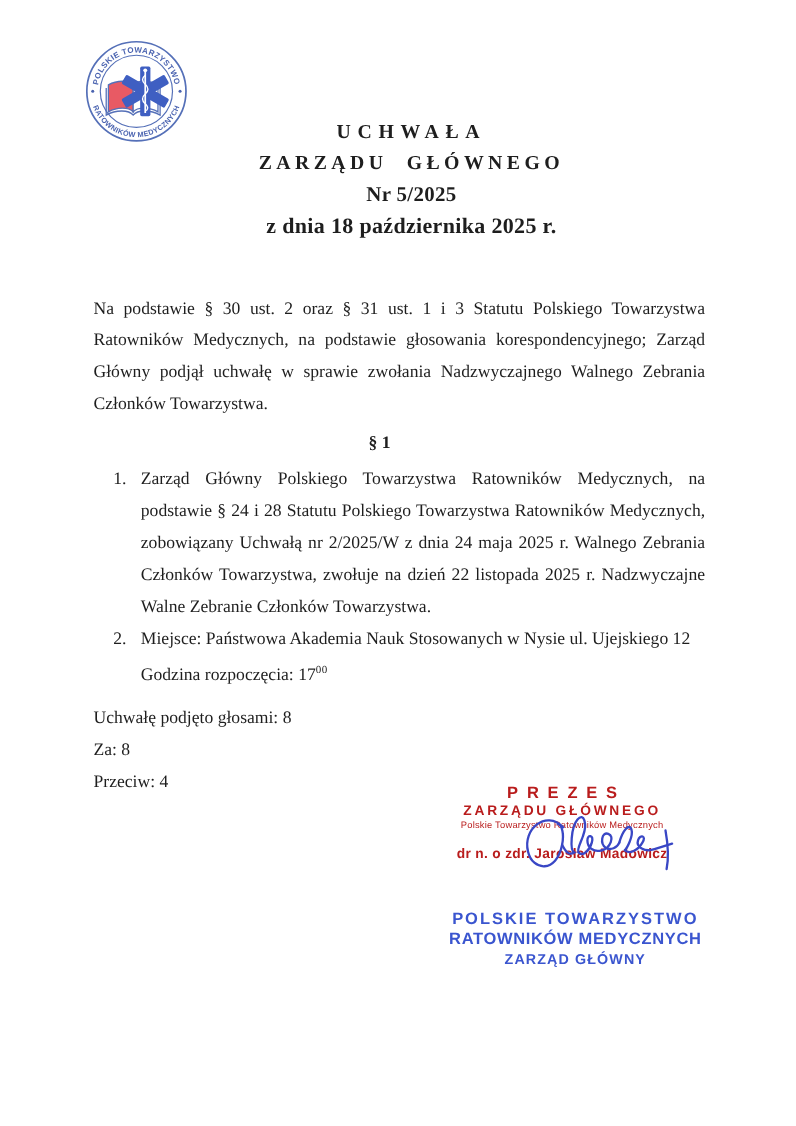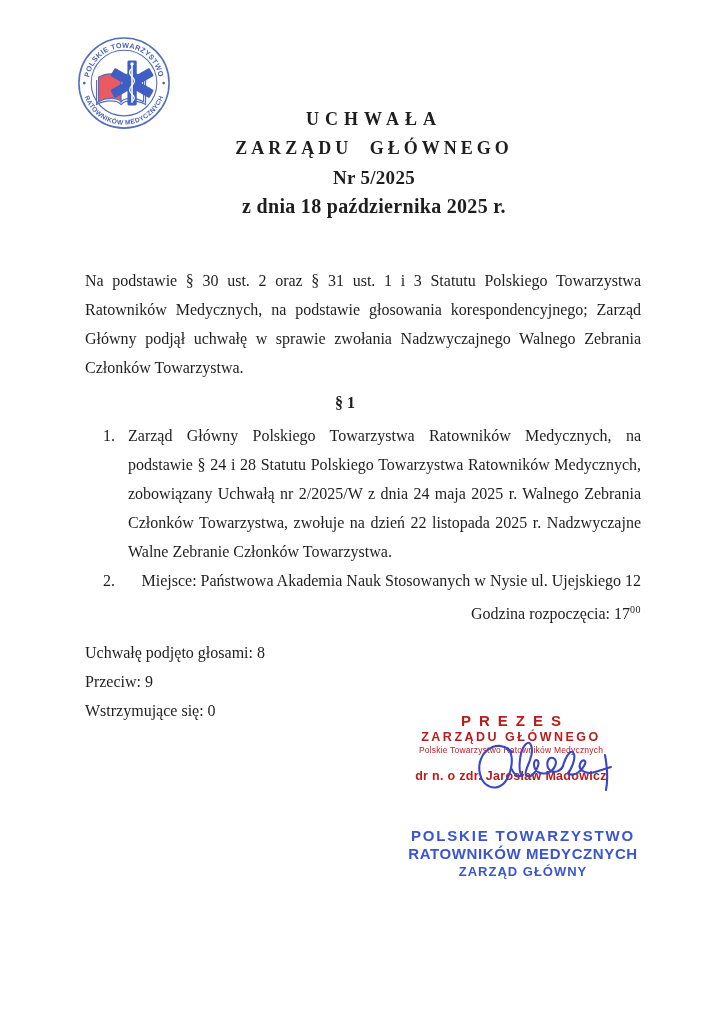--- a/index.html
+++ b/index.html
@@ -36,21 +36,21 @@
 
   
   .section-head {
     position: absolute; top: 394px; left: 85px; width: 520px;
     text-align: center; font-weight: bold; font-size: 16px;
   }
   .list { position: absolute; top: 421px; left: 85px; width: 556px; font-size: 16px; line-height: 29px; }
   .list-item { display: flex; }
   .list-num { flex: none; width: 43px; padding-left: 18px; }
   .list-text { flex: 1; text-align: justify; }
-  .list-text-plain { flex: 1; text-align: right; }
+  .list-text-plain { flex: 1; }
   sup.hour { font-size: 10px; vertical-align: super; letter-spacing: 0.5px; }
 
   
   .voting {
     position: absolute; top: 638px; left: 85px;
     font-size: 16px; line-height: 29px;
   }
 
   
   .stamp-prezes {
@@ -136,22 +136,22 @@
       <div class="list-num">2.</div>
       <div class="list-text-plain">
         <div>Miejsce: Państwowa Akademia Nauk Stosowanych w Nysie ul. Ujejskiego 12</div>
         <div><span>Godzina rozpoczęcia: 17</span><sup class="hour">00</sup></div>
       </div>
     </div>
   </div>
 
   <div class="voting">
     <div>Uchwałę podjęto głosami: 8</div>
-    <div>Przeciw: 9</div>
-    <div>Wstrzymujące się: 0</div>
+    <div>Za: 8</div>
+    <div>Przeciw: 4</div>
   </div>
 
   <div class="stamp-prezes">
     <div class="p1">PREZES</div>
     <div class="p2">ZARZĄDU GŁÓWNEGO</div>
     <div class="p3">Polskie Towarzystwo Ratowników Medycznych</div>
     <div class="name">dr n. o zdr. Jarosław Madowicz</div>
   </div>
 
   <svg class="signature-svg" viewBox="0 0 160 78">

